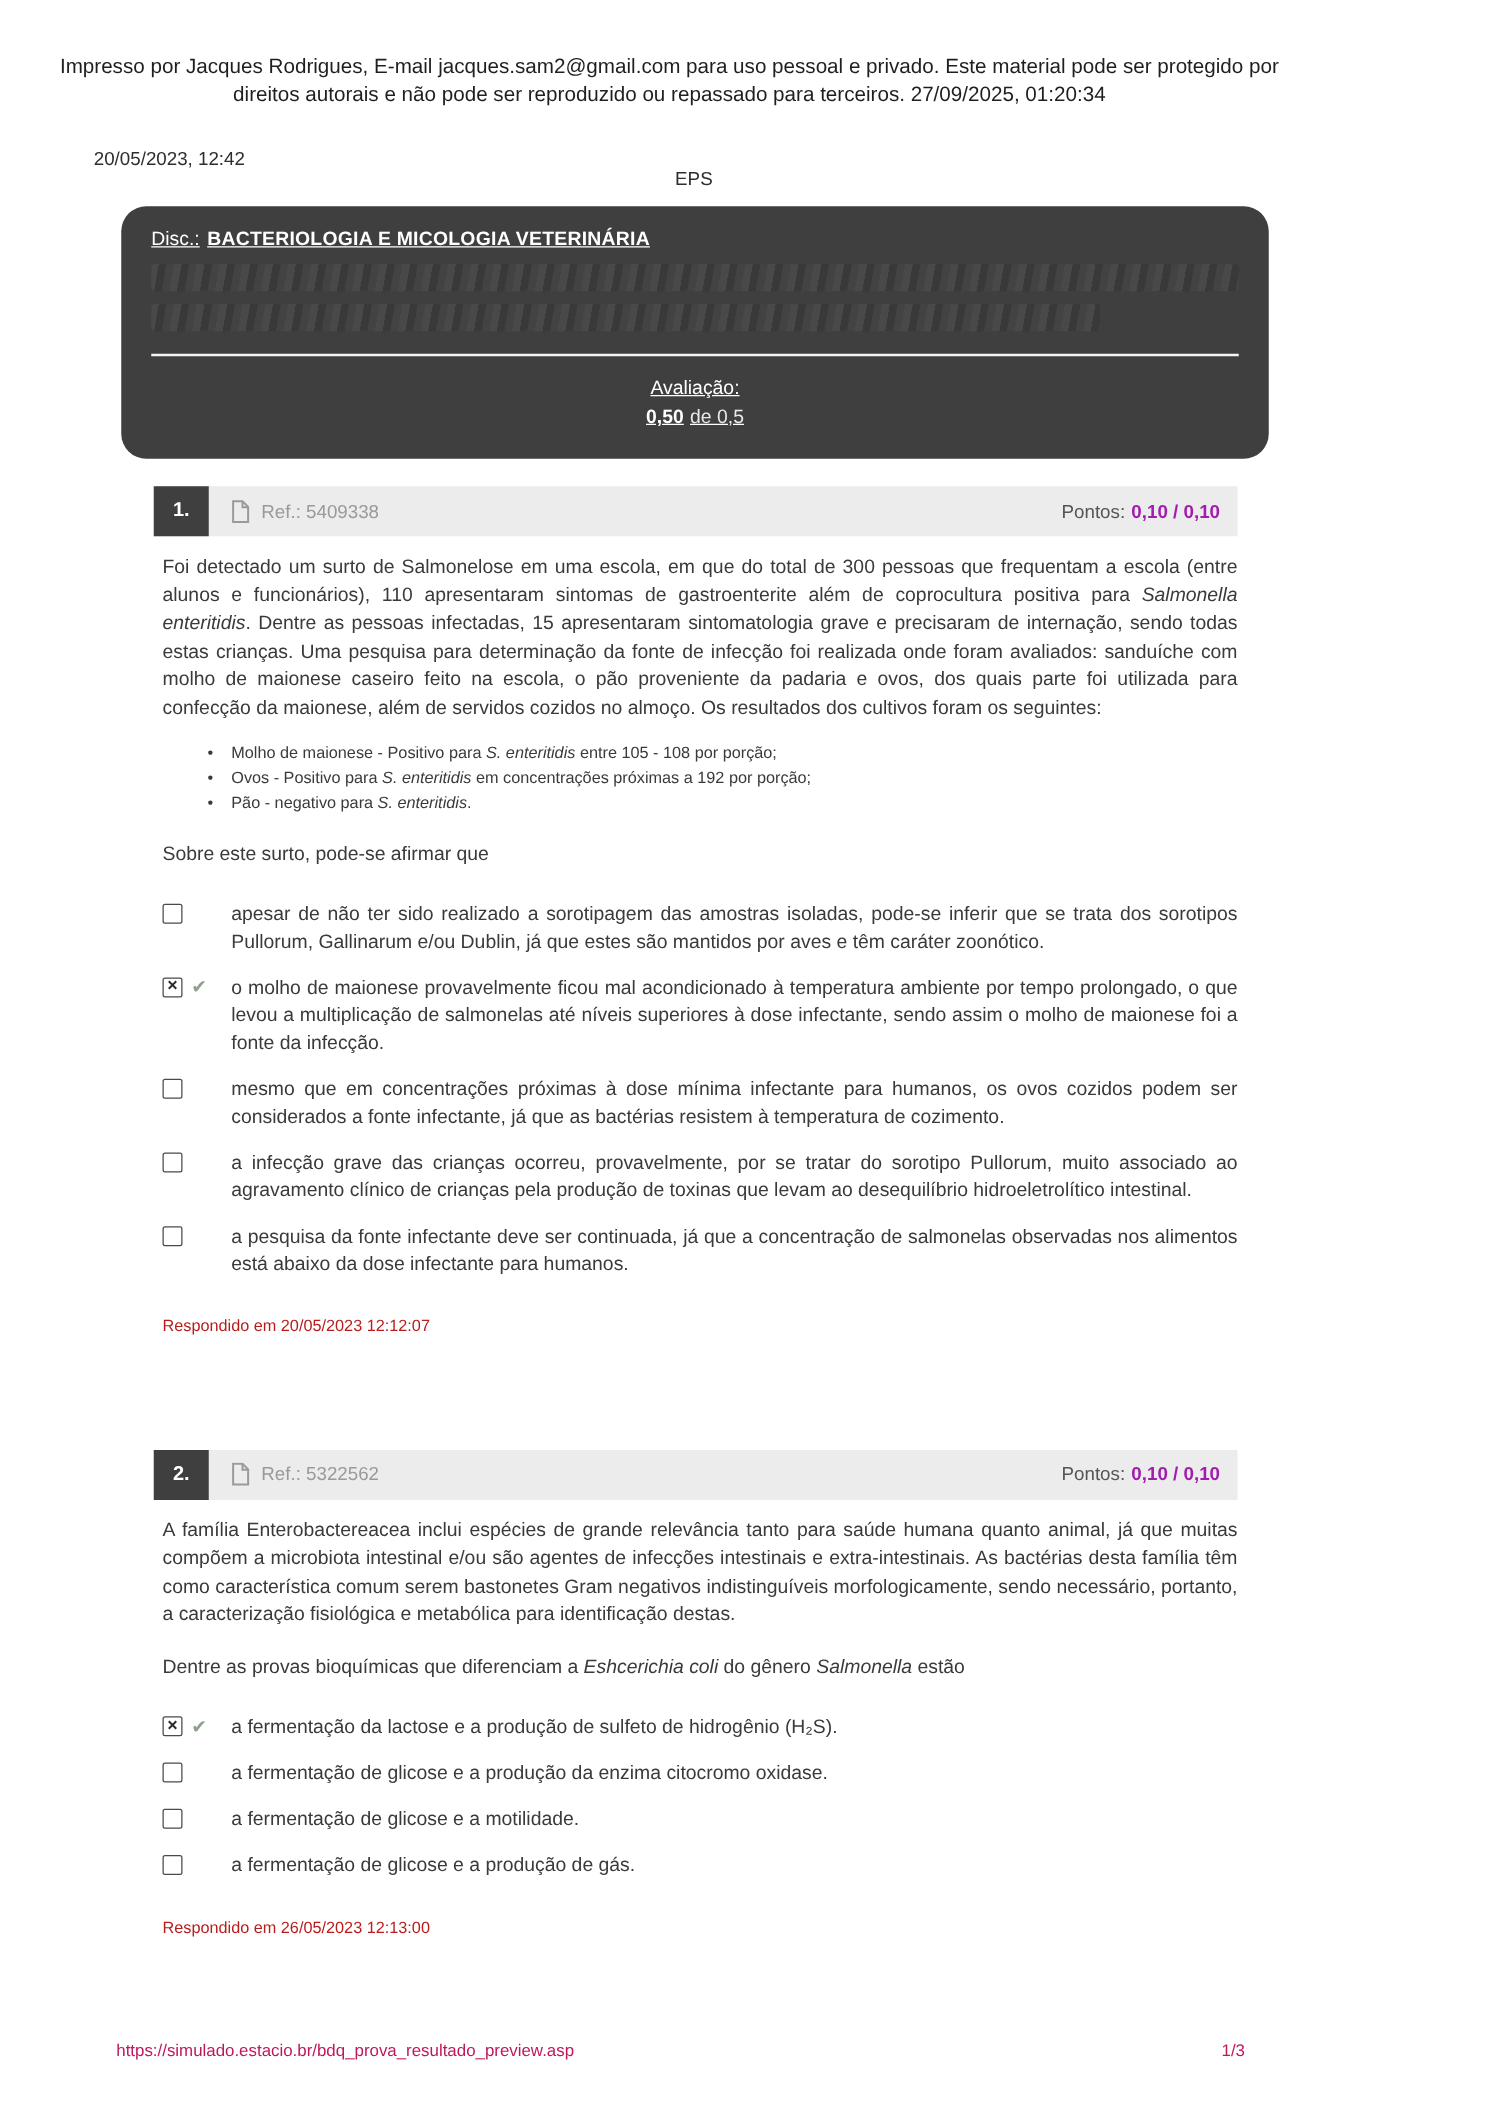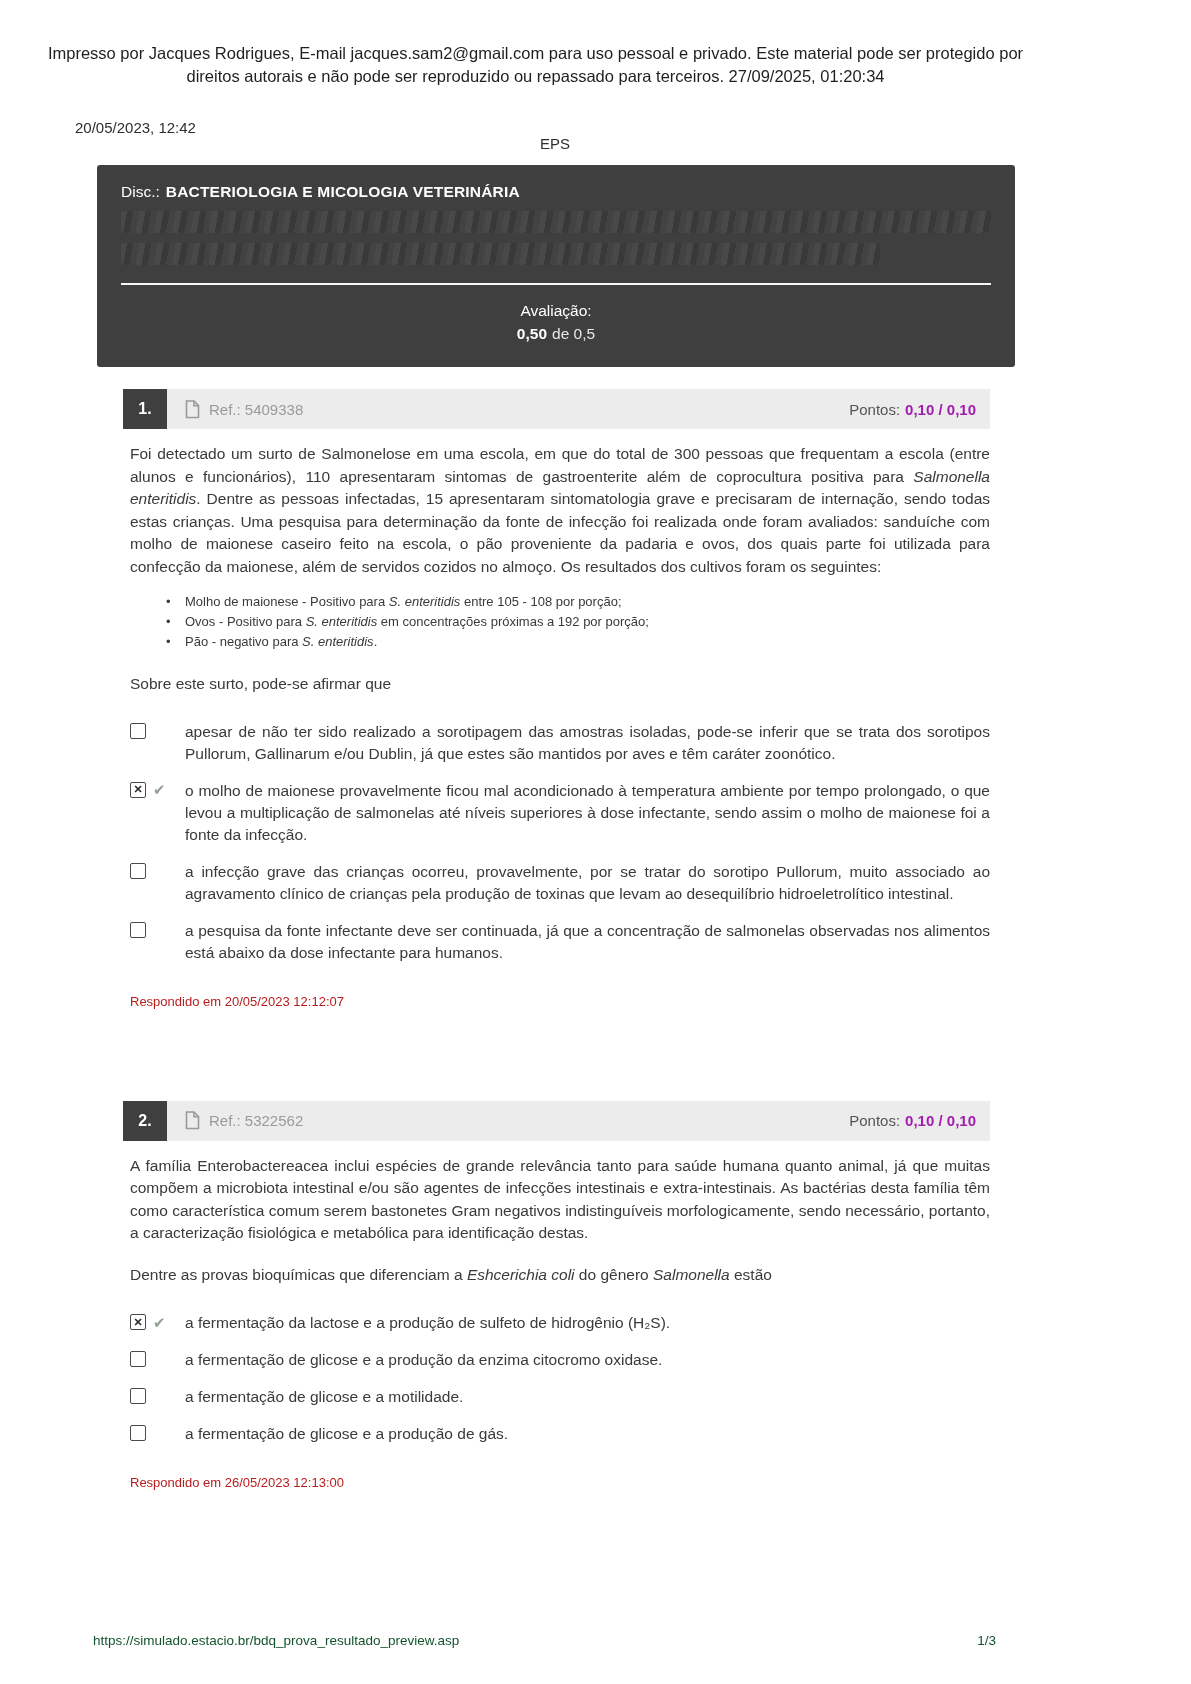--- a/index.html
+++ b/index.html
@@ -21,22 +21,22 @@
   
   .page-meta {
     margin:30px 75px 0; position:relative; height:20px;
     font-size:15px; color:#2e2e2e;
   }
   .meta-title { position:absolute; left:50.5%; top:16px; }
 
   
   .course-card {
     margin:26px 0 0 97px; width:918px;
-    background:#3f3f3f; border-radius:3px;
-    padding:18px 18px 22px; color:#ffffff;
+    background:#3f3f3f; border-radius:20px;
+    padding:18px 18px 22px; color:#ffffff;text-decoration:underline;
   }
   .disc-line { font-size:15.5px; padding-left:6px; }
   .disc-name { font-weight:bold; margin-left:6px; letter-spacing:.2px; }
   .redacted {
     height:22px; margin:10px 6px 0; border-radius:3px;
     background:repeating-linear-gradient(100deg,
       rgba(255,255,255,.05) 0 6px, rgba(0,0,0,.10) 6px 12px, rgba(255,255,255,.02) 12px 18px);
   }
   .redacted.r2 { width:86%; }
   .card-divider { border-top:2px solid #f6f6f6; margin:18px 6px 14px; }
@@ -87,21 +87,21 @@
   .option.checked .check-icon { display:block; }
   .option-text { flex:1; font-size:15.5px; line-height:1.42; text-align:justify; }
 
   .answered { margin-top:30px; padding-left:7px; font-size:13px; color:#b91c1c; }
 
   em { font-style:italic; }
 
   .footer {
     position:absolute; left:75px; right:75px; bottom:36px;
     display:flex; justify-content:space-between;
-    font-size:13.5px; color:#14532d;padding-left:18px;
+    font-size:13.5px; color:#be185d;padding-left:18px;
   }
 </style>
 </head>
 <body>
 
 <div class="page">
 
   <div class="print-watermark">
     <div>Impresso por Jacques Rodrigues, E-mail jacques.sam2@gmail.com para uso pessoal e privado. Este material pode ser protegido por</div>
     <div>direitos autorais e não pode ser reproduzido ou repassado para terceiros. 27/09/2025, 01:20:34</div>
@@ -167,20 +167,27 @@
             </span>
           <span class="check-icon">✔</span>
         </span>
         <span class="option-text">o molho de maionese provavelmente ficou mal acondicionado à temperatura ambiente por tempo prolongado, o que levou a multiplicação de salmonelas até níveis superiores à dose infectante, sendo assim o molho de maionese foi a fonte da infecção.</span>
       </div>
       <div class="option">
         <span class="check-area">
           <span class="checkbox"></span>
 
         </span>
+        <span class="option-text">mesmo que em concentrações próximas à dose mínima infectante para humanos, os ovos cozidos podem ser considerados a fonte infectante, já que as bactérias resistem à temperatura de cozimento.</span>
+      </div>
+      <div class="option">
+        <span class="check-area">
+          <span class="checkbox"></span>
+
+        </span>
         <span class="option-text">a infecção grave das crianças ocorreu, provavelmente, por se tratar do sorotipo Pullorum, muito associado ao agravamento clínico de crianças pela produção de toxinas que levam ao desequilíbrio hidroeletrolítico intestinal.</span>
       </div>
       <div class="option">
         <span class="check-area">
           <span class="checkbox"></span>
 
         </span>
         <span class="option-text">a pesquisa da fonte infectante deve ser continuada, já que a concentração de salmonelas observadas nos alimentos está abaixo da dose infectante para humanos.</span>
       </div>
     </div>

